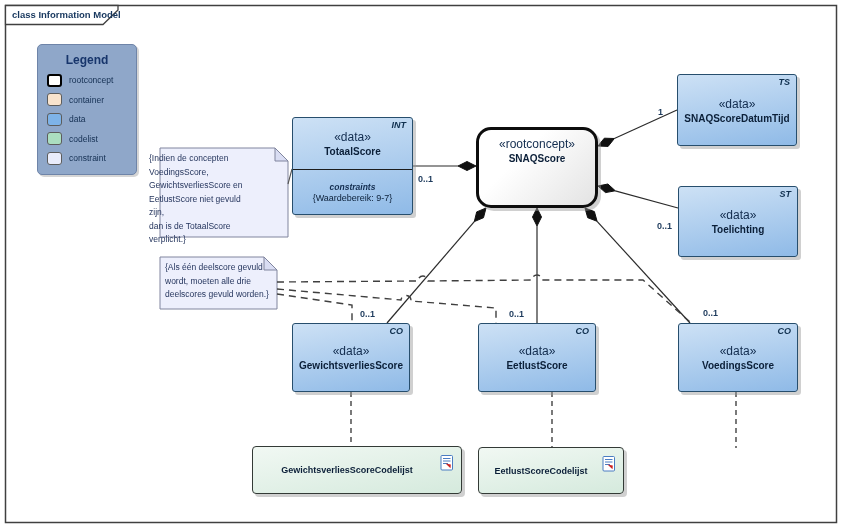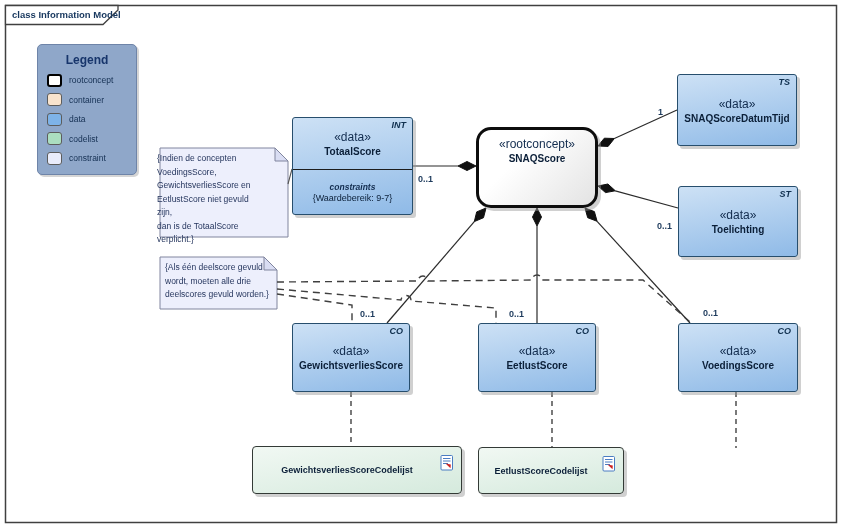--- a/index.html
+++ b/index.html
@@ -154,21 +154,21 @@
     <div class="lrow">
       <span class="swatch" style="background: rgb(171, 222, 192);"></span>
       <span class="llabel">codelist</span>
     </div>
     <div class="lrow">
       <span class="swatch" style="background: rgb(233, 236, 251);"></span>
       <span class="llabel">constraint</span>
     </div>
   </div>
 
-  <div class="note-text" style="left:152px;top:148px;width:109px;height:89px;">{Indien de concepten
+  <div class="note-text" style="left:144px;top:148px;width:109px;height:89px;">{Indien de concepten
 VoedingsScore,
 GewichtsverliesScore en
 EetlustScore niet gevuld zijn,
 dan is de TotaalScore
 verplicht.}</div>
   <div class="note-text" style="left:160px;top:257px;width:117px;height:52px;">{Als één deelscore gevuld
 wordt, moeten alle drie
 deelscores gevuld worden.}</div>
 
   <div class="cls" style="left:292px;top:117px;width:121px;height:98px;">

